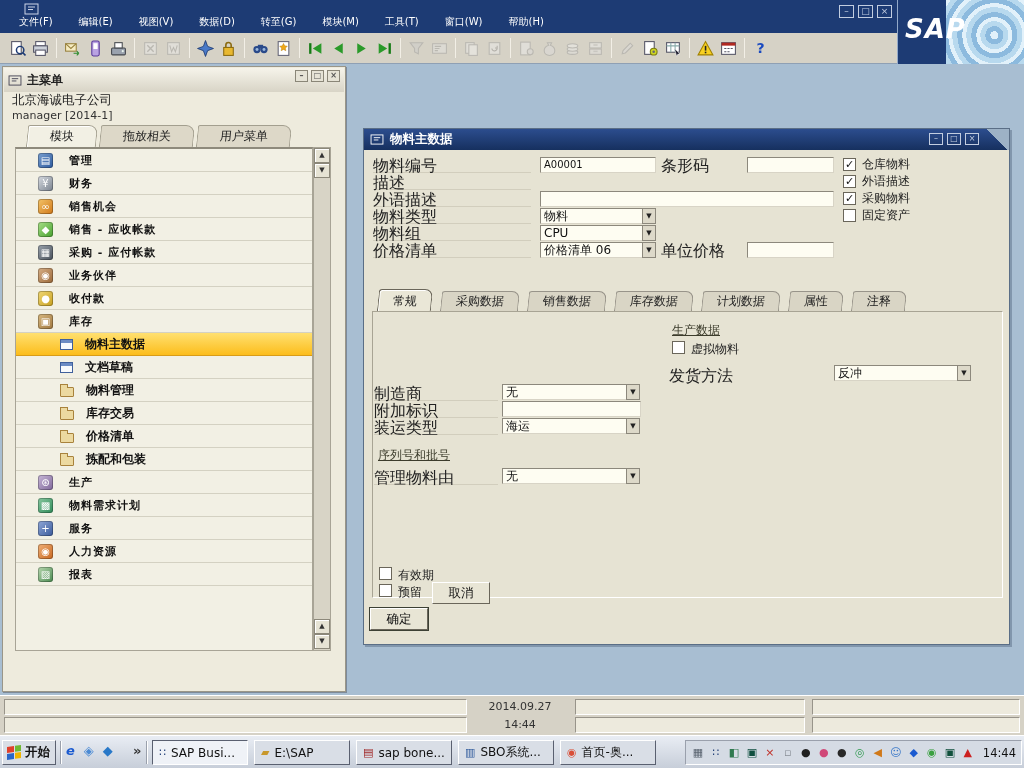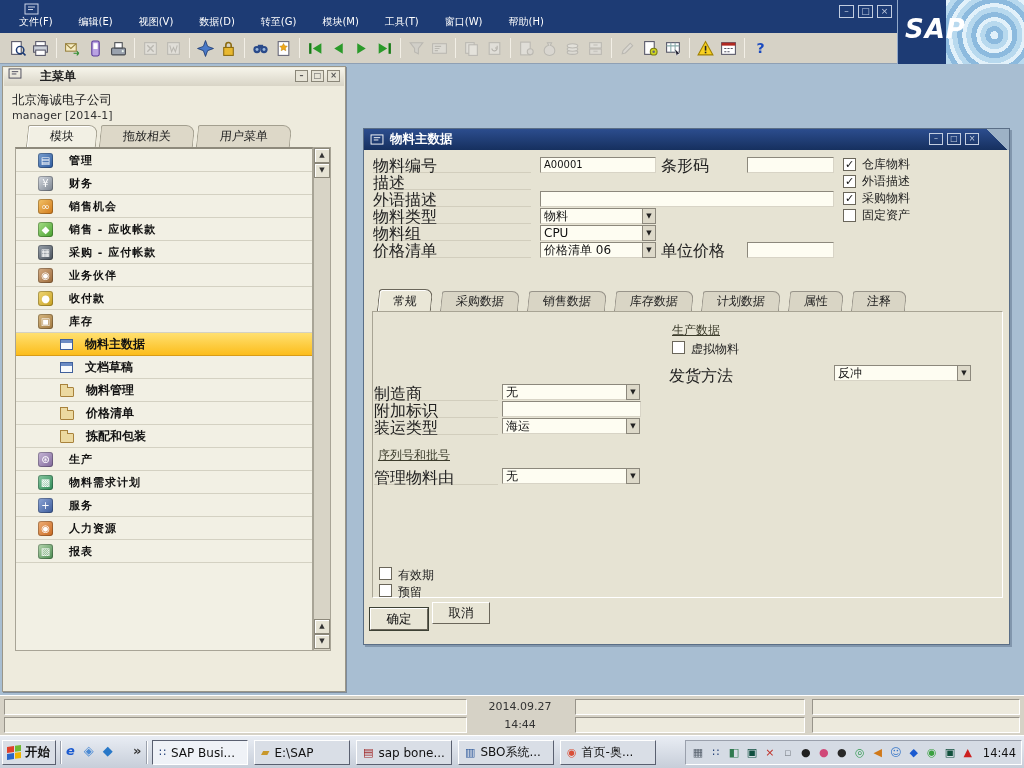--- a/index.html
+++ b/index.html
@@ -17,21 +17,21 @@
 .logo .sap{position:absolute;left:7px;top:14px;color:#fff;font-size:26px;font-weight:bold;font-style:italic;letter-spacing:1px}
 .ripple{position:absolute;right:0;top:0;width:78px;height:64px;background:repeating-radial-gradient(circle at 62% 55%,#e2f1fa 0 4px,#8cbade 4px 9px,#b8d9ee 9px 14px)}
 .toolbar{position:absolute;left:0;top:33px;width:897px;height:31px;background:#d6d2c6;border-bottom:1px solid #8fa0b4;display:flex;align-items:center;padding-left:6px}
 .tbi{width:23px;height:23px;display:flex;align-items:center;justify-content:center;flex:none}
 .tbi svg{width:17px;height:17px}
 .tbi.dis{opacity:.45;filter:grayscale(1)}
 .tbi.help{font-weight:bold;font-size:14px;color:#1a4ac0}
 .tsep{width:1px;height:20px;background:#aaa696;border-right:1px solid #f2efe6;margin:0 4px;flex:none}
 
 .sidebar{position:absolute;left:2px;top:66px;width:344px;height:626px;background:#eeebdd;border:1px solid #9a9688;box-shadow:1px 1px 0 #7d8a9a}
-.sb-title{position:absolute;left:1px;top:1px;right:1px;height:18px;background:linear-gradient(#f6f4ea,#d8d4c6);display:flex;gap:18px;padding-left:4px;font-weight:bold;font-size:12px;color:#222}
+.sb-title{position:absolute;left:1px;top:1px;right:1px;height:24px;background:linear-gradient(#f6f4ea,#d8d4c6);display:flex;align-items:center;gap:5px;padding-left:4px;font-weight:bold;font-size:12px;color:#222}
 .sb-ctl{position:absolute;right:4px;top:2px;display:flex;gap:3px}
 .sb-ctl .wb{width:13px;height:12px;font-size:8px;line-height:10px}
 .sb-company{position:absolute;left:9px;top:25px;font-size:12.5px;color:#222}
 .sb-user{position:absolute;left:9px;top:42px;font-size:11px;color:#333}
 .sb-tabs{position:absolute;left:24px;top:58px;display:flex}
 .sb-tab{height:22px;line-height:21px;padding:0 22px;background:#ddd8c8;border:1px solid #a39f8f;border-bottom:none;border-radius:2px 9px 0 0;margin-right:3px;font-size:12px;color:#222;transform:skewX(-6deg)}
 .sb-tab.on{background:#f2f0e4;box-shadow:inset 1px 1px 0 #fff}
 .sb-list{position:absolute;left:12px;top:80px;width:298px;height:504px;background:#f2f0e4;border:1px solid #a8a496;border-top:2px solid #8e8a7c}
 .srow{height:23px;display:flex;align-items:center;gap:16px;border-bottom:1px solid #d4d1c2;padding-left:22px;cursor:default}
 .srow .lb{font-weight:bold;color:#111;white-space:nowrap}
@@ -397,20 +397,24 @@
       <div class="srow sub">
         <span class="ic wico"></span>
         <span class="lb">文档草稿</span>
       </div>
 
       <div class="srow sub">
         <span class="ic fico"></span>
         <span class="lb">物料管理</span>
       </div>
 
+      <div class="srow sub">
+        <span class="ic fico"></span>
+        <span class="lb">库存交易</span>
+      </div>
 
       <div class="srow sub">
         <span class="ic fico"></span>
         <span class="lb">价格清单</span>
       </div>
 
       <div class="srow sub">
         <span class="ic fico"></span>
         <span class="lb">拣配和包装</span>
       </div>
@@ -570,21 +574,21 @@
     <span class="v" style="width:124px">无</span>
     <span class="b">▼</span>
   </div>
 
   <span class="cb cbabs" style="left:15px;top:438px"></span>
   <span class="cblab cbabs" style="left:34px;top:438px">有效期</span>
   <span class="cb cbabs" style="left:15px;top:455px"></span>
   <span class="cblab cbabs" style="left:34px;top:455px">预留</span>
 
   <div class="btn default" style="left:6px;top:479px;width:58px">确定</div>
-  <div class="btn" style="left:68px;top:473px;width:58px">取消</div>
+  <div class="btn" style="left:68px;top:453px;width:58px">取消</div>
 </div>
 
 <div class="status">
   <div class="sfield" style="left:4px;top:3px;width:463px"></div>
   <div class="stext" style="left:468px;top:3px;width:104px">2014.09.27</div>
   <div class="sfield" style="left:575px;top:3px;width:230px"></div>
   <div class="sfield" style="left:812px;top:3px;width:208px"></div>
   <div class="sfield" style="left:4px;top:21px;width:463px"></div>
   <div class="stext" style="left:468px;top:21px;width:104px">14:44</div>
   <div class="sfield" style="left:575px;top:21px;width:230px"></div>

